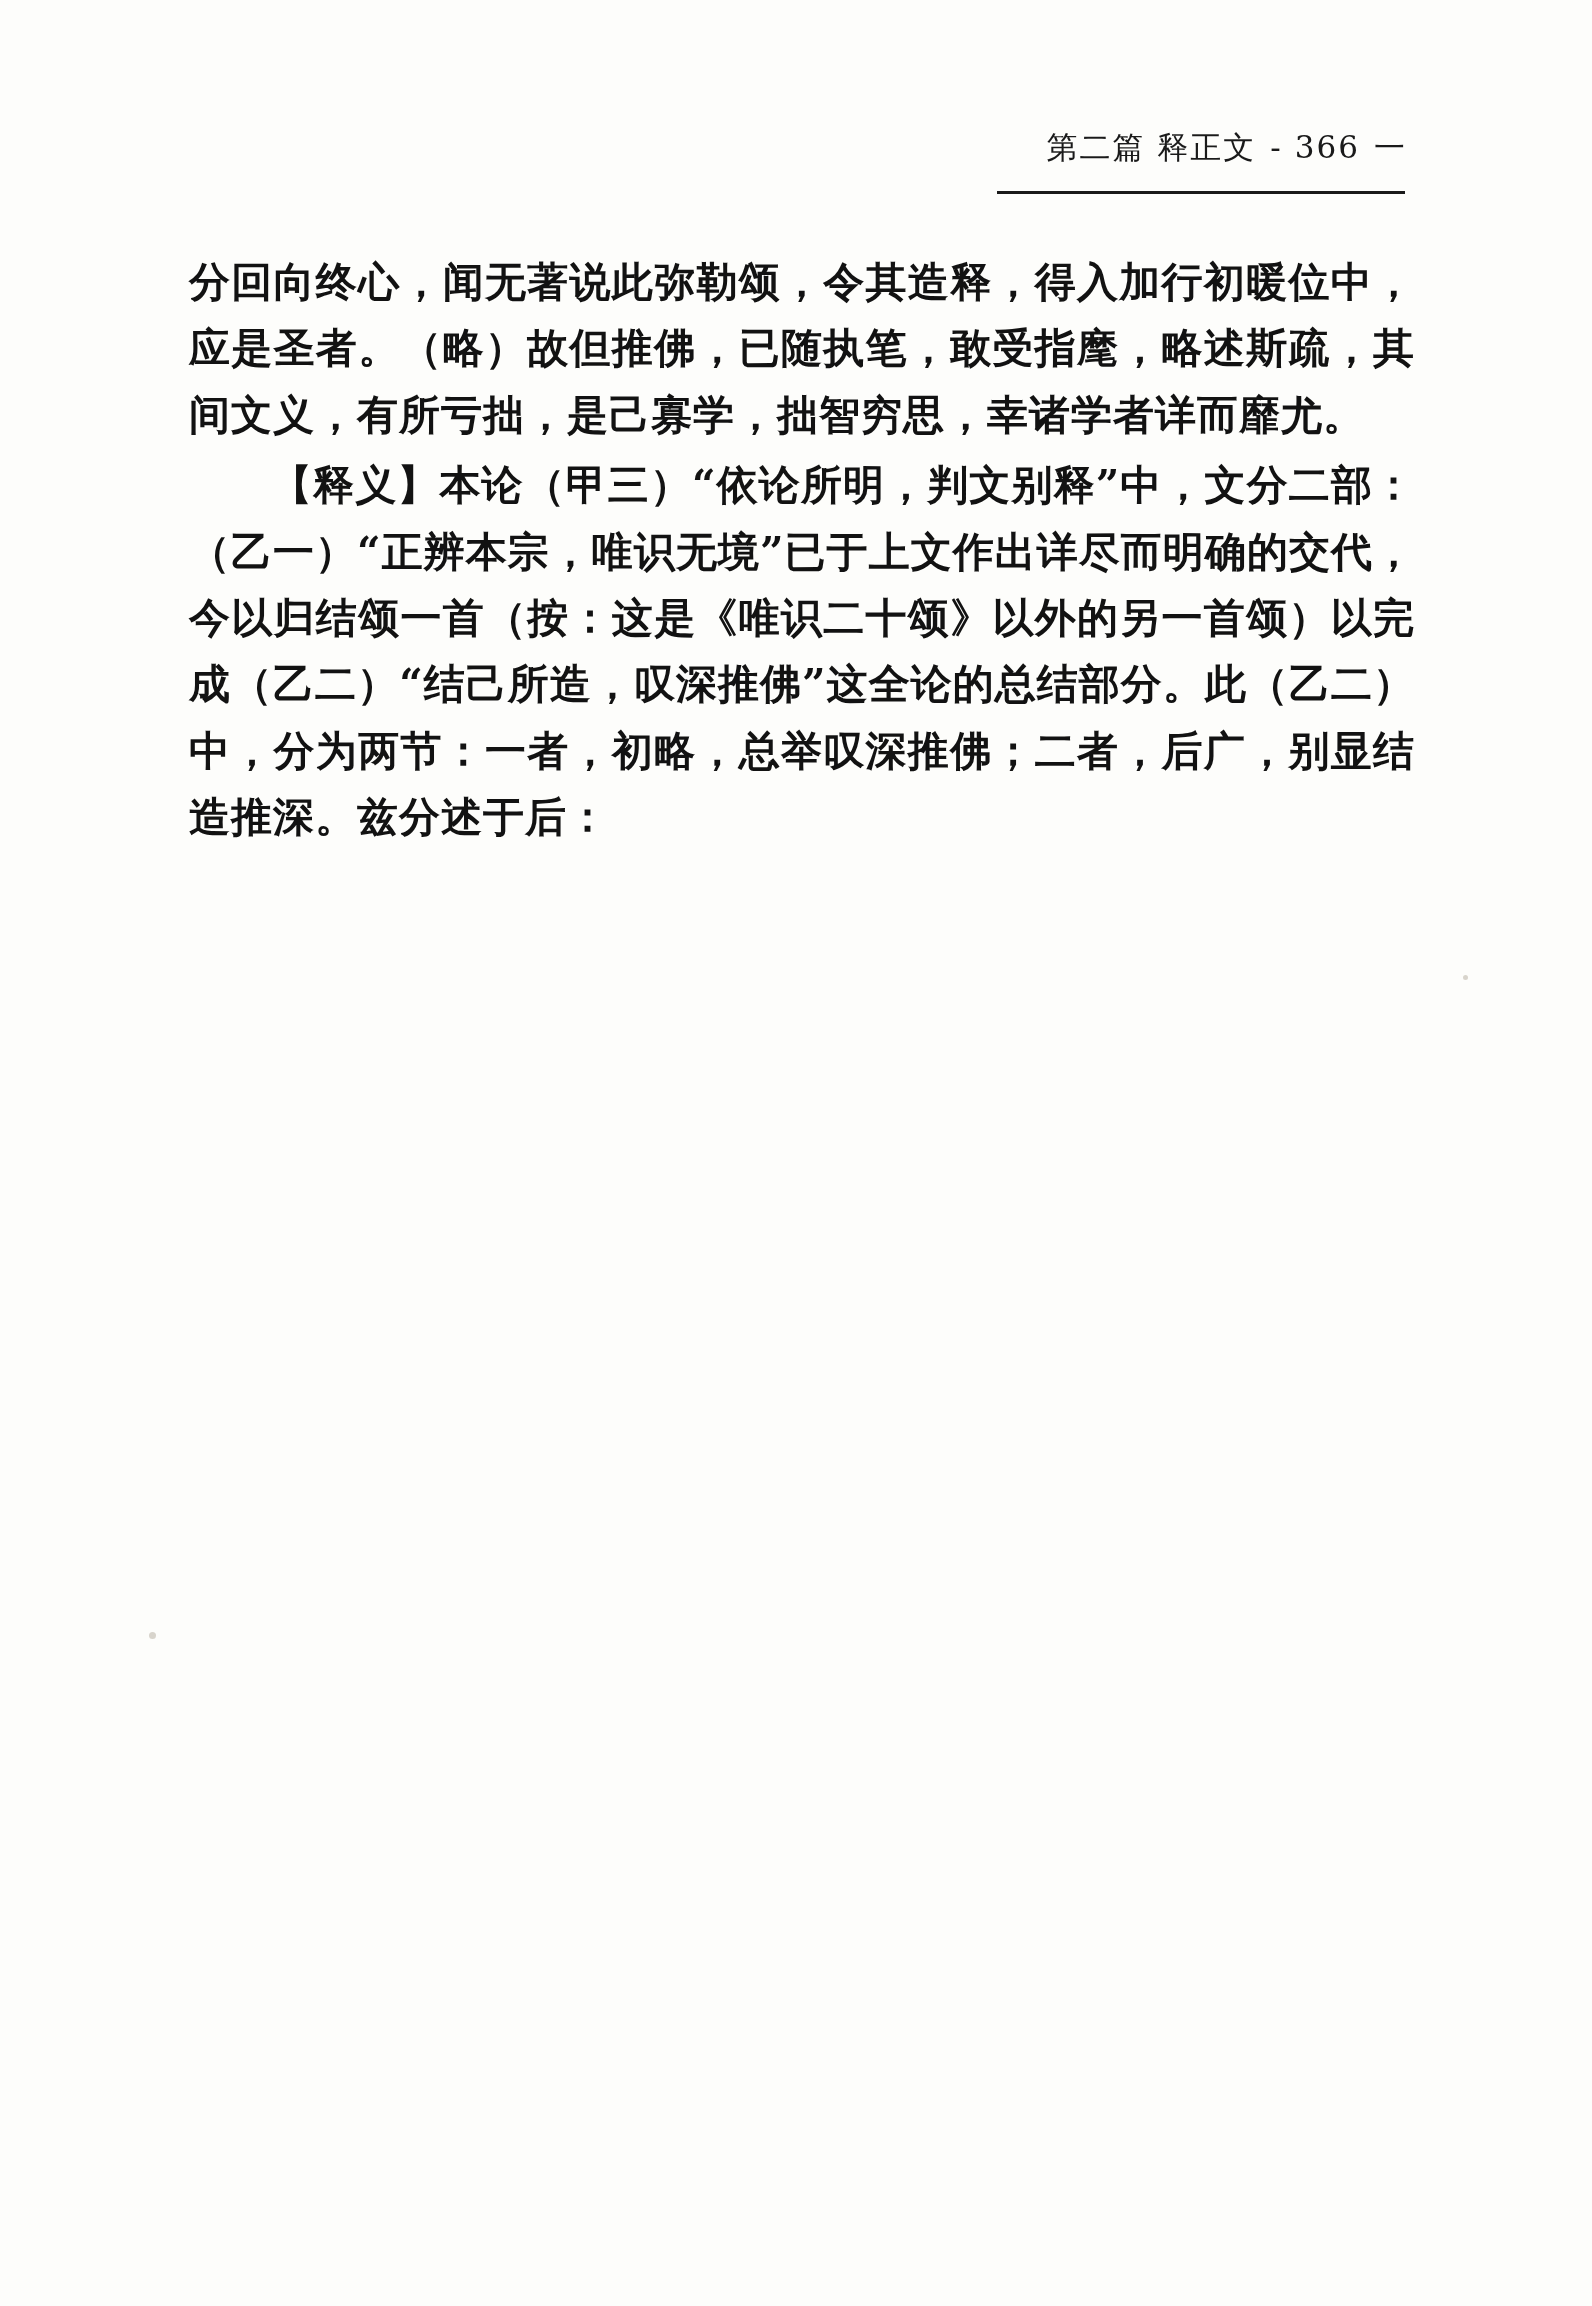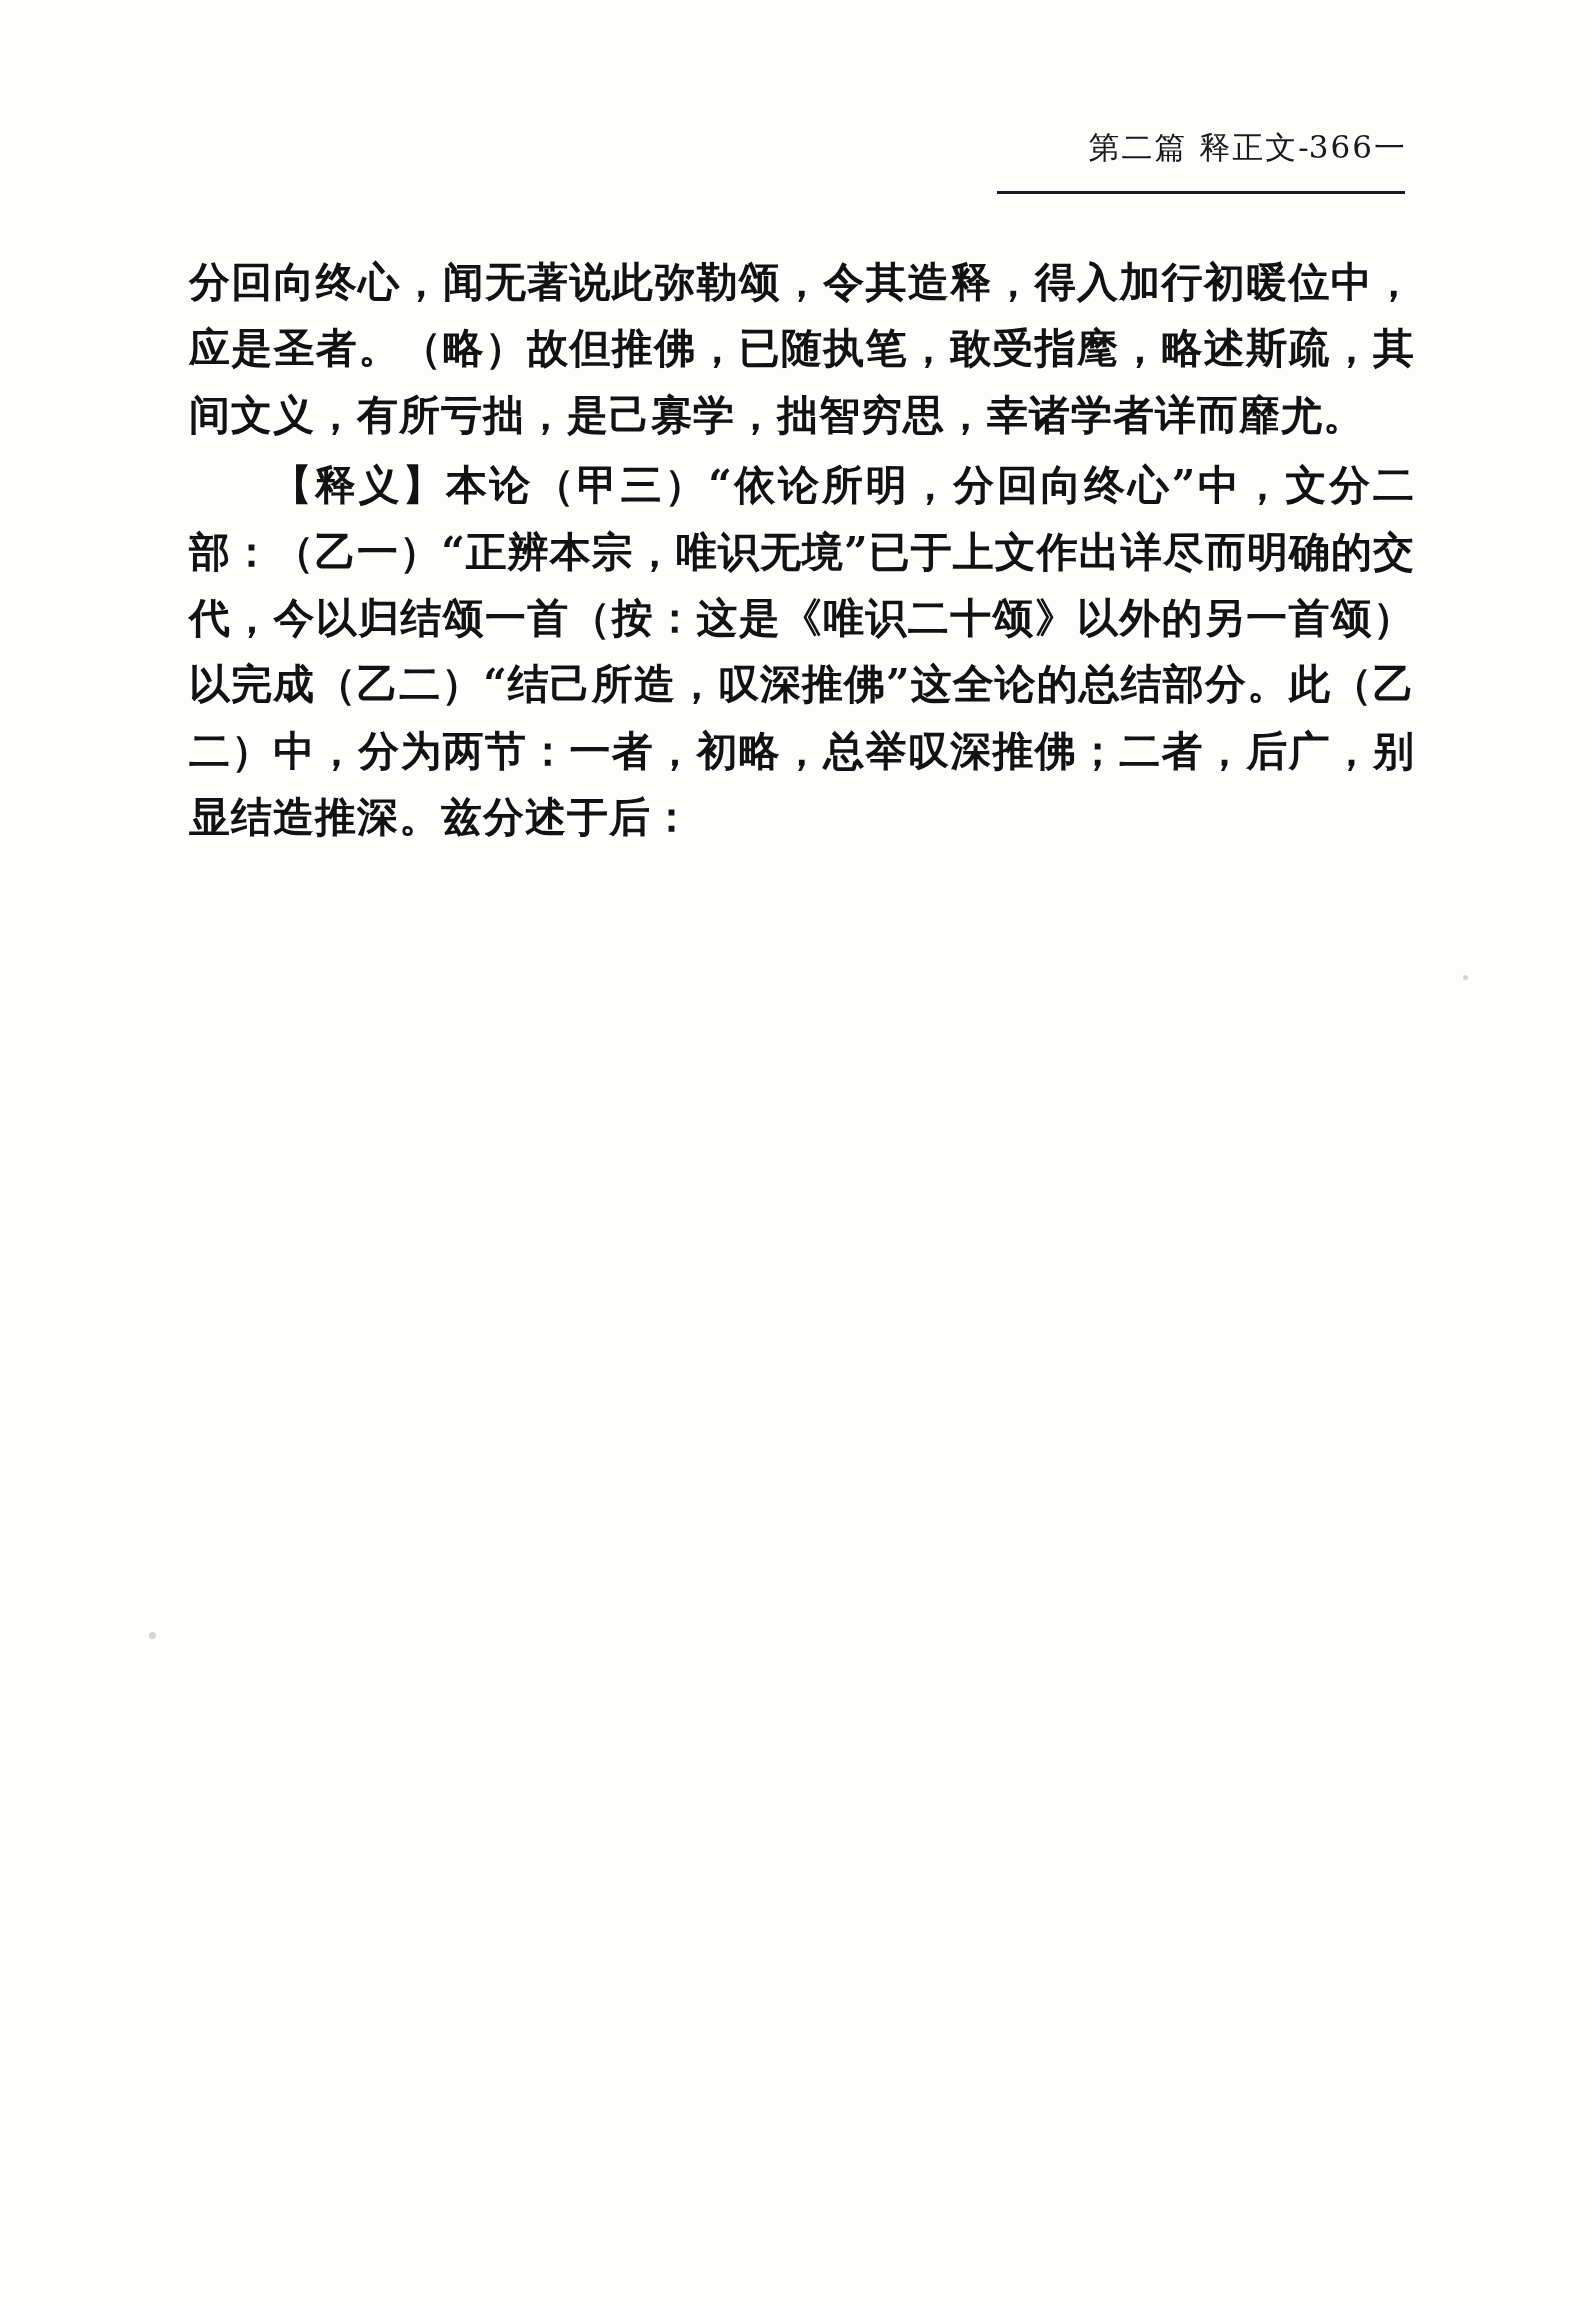--- a/index.html
+++ b/index.html
@@ -22,21 +22,21 @@
     height: 2306px;
     background: #fdfdfb;
   }
   
   .header {
     position: absolute;
     top: 127px;
     right: 187px;
     display: flex;
     align-items: baseline;
-    gap: 0;
+    gap: 14px;
     font-size: 31px;
     letter-spacing: 2px;
     color: #1a1a1a;
   }
   .header .dash {
     letter-spacing: 0;
   }
   .header-rule {
     position: absolute;
     top: 191px;
@@ -84,20 +84,20 @@
   <div class="header">
     <span>第二篇 释正文</span>
     <span class="dash">-</span>
     <span>366</span>
     <span class="dash">一</span>
   </div>
   <div class="header-rule"></div>
 
   <div class="content">
     <p class="para">分回向终心，闻无著说此弥勒颂，令其造释，得入加行初暖位中，应是圣者。（略）故但推佛，已随执笔，敢受指麾，略述斯疏，其间文义，有所亏拙，是己寡学，拙智穷思，幸诸学者详而靡尤。</p>
-    <p class="para indent">【释义】本论（甲三）“依论所明，分回向终心”中，文分二部：（乙一）“正辨本宗，唯识无境”已于上文作出详尽而明确的交代，今以归结颂一首（按：这是《唯识二十颂》以外的另一首颂）以完成（乙二）“结己所造，叹深推佛”这全论的总结部分。此（乙二）中，分为两节：一者，初略，总举叹深推佛；二者，后广，别显结造推深。兹分述于后：</p>
+    <p class="para indent">【释义】本论（甲三）“依论所明，判文别释”中，文分二部：（乙一）“正辨本宗，唯识无境”已于上文作出详尽而明确的交代，今以归结颂一首（按：这是《唯识二十颂》以外的另一首颂）以完成（乙二）“结己所造，叹深推佛”这全论的总结部分。此（乙二）中，分为两节：一者，初略，总举叹深推佛；二者，后广，别显结造推深。兹分述于后：</p>
   </div>
 
   <div class="speck" style="left:149px; top:1632px; width:7px; height:7px;"></div>
   <div class="speck" style="left:1463px; top:975px; width:5px; height:5px;"></div>
 
 </div>
 
 
 </body></html>

